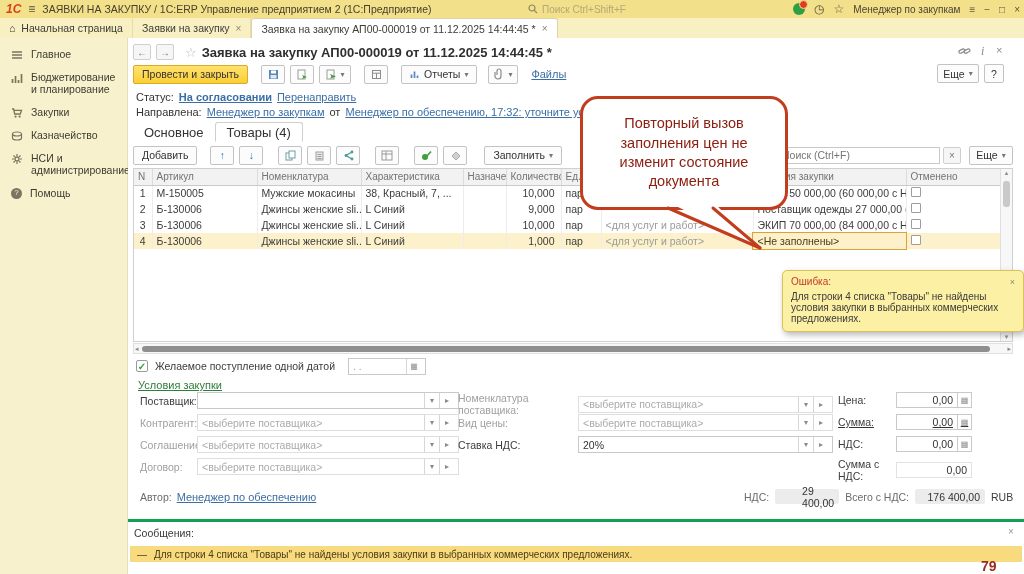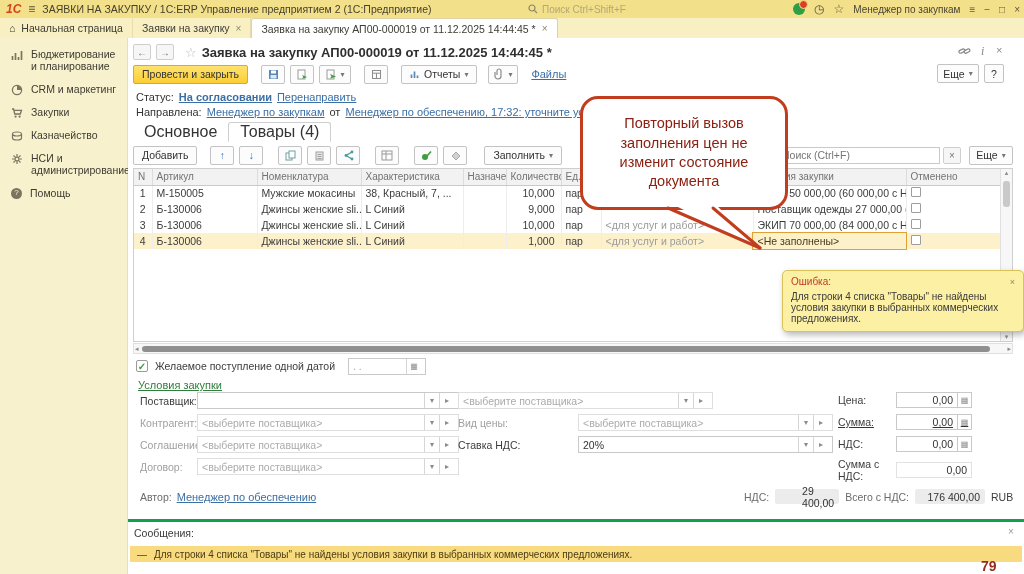--- a/index.html
+++ b/index.html
@@ -45,21 +45,21 @@
     border:1px solid #c3c3c3; background:#fcfcfc; border-radius:2px; font-size:10.5px;
     color:#333; height:19px; padding:0 8px; }
   .btn-yellow { background:linear-gradient(#ffe26e,#fbce35); border:1px solid #d8ac26; }
   .icon-btn { width:24px; height:19px; padding:0 2px; }
   .link { color:#3a6ea5; text-decoration:underline; }
   .glink { color:#2e7d3a; text-decoration:underline; }
   .dim { color:#8d8d8d; }
   .doc-title { font-size:13px; font-weight:bold; color:#2f2f2f; }
   .navbtn { width:18px; height:16px; border:1px solid #cfcfcf; border-radius:2px; background:#f6f6f6;
     display:inline-flex; align-items:center; justify-content:center; color:#777; font-size:10px; }
-  .doc-tab { display:inline-flex; align-items:center; height:20px; padding:0 11px; font-size:16px; color:#333; }
+  .doc-tab { display:inline-flex; align-items:center; height:20px; padding:0 11px; font-size:13px; color:#333; }
   .doc-tab.active { background:#fff; border:1px solid #cfcfcf; border-bottom:1px solid #fff; border-radius:3px 3px 0 0; }
   
   .grid { position:absolute; left:5px; top:130px; width:880px; height:174px;
     border:1px solid #cfcfcf; background:#fff; }
   table { border-collapse:collapse; table-layout:fixed; width:867px; }
   th { background:#f2f2f2; color:#737373; font-weight:normal; text-align:left; font-size:10px;
     padding:2px 4px; border-right:1px solid #dcdcdc; border-bottom:1px solid #c9c9c9; height:16px;
     white-space:nowrap; overflow:hidden; }
   td { padding:1px 4px; height:16px; font-size:10.5px; color:#3c3c3c;
     border-right:1px solid #ededed; white-space:nowrap; overflow:hidden; }
@@ -147,30 +147,29 @@
   </div>
   <div class="tab active">
     <span>Заявка на закупку АП00-000019 от 11.12.2025 14:44:45 *</span>
     <span class="close">×</span>
   </div>
 </div>
 
 <div class="sidebar">
   <div class="side-item">
     <svg width="12" height="12">
-        <path d="M1.5 11V7M4.5 11V4M7.5 11V8M10.5 11V2" stroke="#7c7460" stroke-width="1.7"></path>
-      </svg>
-    <span>Бюджетирование и планирование</span>
+        <path d="M1 3h10M1 6h10M1 9h10" stroke="#7c7460" stroke-width="1.5"></path>
+      </svg>
+    <span>Главное</span>
   </div>
   <div class="side-item">
     <svg width="12" height="12">
-        <circle cx="6" cy="6" r="4.6" fill="none" stroke="#7c7460" stroke-width="1.3"></circle>
-        <path d="M6 6 L6 1.4 A4.6 4.6 0 0 1 10.6 6 Z" fill="#7c7460"></path>
-      </svg>
-    <span>CRM и маркетинг</span>
+        <path d="M1.5 11V7M4.5 11V4M7.5 11V8M10.5 11V2" stroke="#7c7460" stroke-width="1.7"></path>
+      </svg>
+    <span>Бюджетирование и планирование</span>
   </div>
   <div class="side-item">
     <svg width="12" height="12">
         <path d="M1 2h1.6l1.1 5h5.6l1.2-3.7H3.2" fill="none" stroke="#7c7460" stroke-width="1.3"></path>
         <circle cx="4.6" cy="9.6" r="1.1" fill="#7c7460"></circle>
         <circle cx="8.6" cy="9.6" r="1.1" fill="#7c7460"></circle>
       </svg>
     <span>Закупки</span>
   </div>
   <div class="side-item">
@@ -476,20 +475,21 @@
   <div class="abs row-flex" style="left:12px; top:420px;">
     <span class="flabel dim" style="width:52px;">Договор:</span>
     <span class="fld disabled" style="width:262px;">
       <span class="ph">&lt;выберите поставщика&gt;</span>
       <span class="fbtn">▾</span>
       <span class="fbtn">▸</span>
     </span>
   </div>
 
   <div class="abs row-flex" style="left:330px; top:354px;">
+    <span class="flabel dim" style="width:115px;">Номенклатура поставщика:</span>
     <span class="fld disabled" style="width:255px;">
       <span class="ph">&lt;выберите поставщика&gt;</span>
       <span class="fbtn">▾</span>
       <span class="fbtn">▸</span>
     </span>
   </div>
   <div class="abs row-flex" style="left:330px; top:376px;">
     <span class="flabel dim" style="width:115px;">Вид цены:</span>
     <span class="fld disabled" style="width:255px;">
       <span class="ph">&lt;выберите поставщика&gt;</span>

